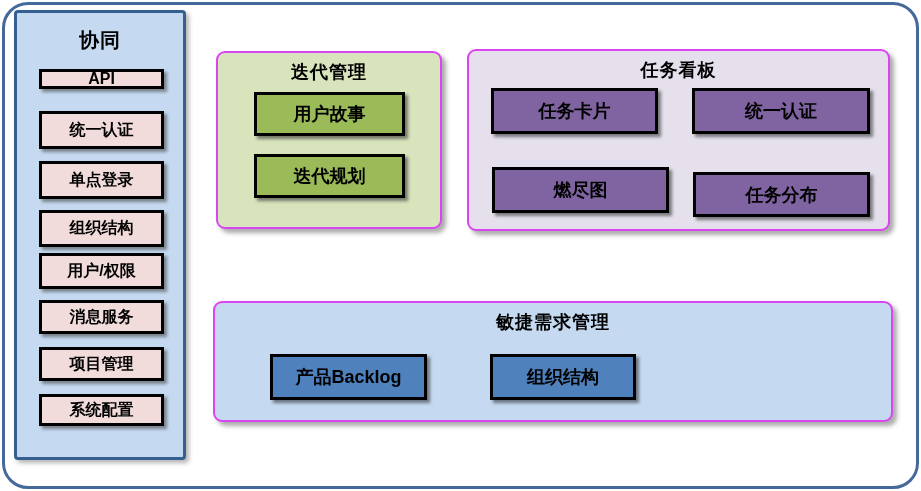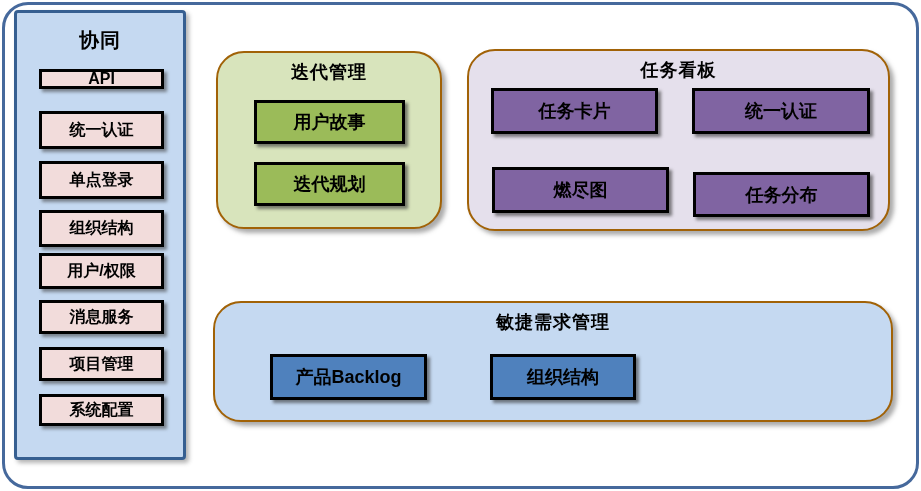--- a/index.html
+++ b/index.html
@@ -38,35 +38,35 @@
   }
   .chip{
     position:absolute;left:22px;width:125px;box-sizing:border-box;
     background:var(--chip_fill);border:3px solid #000;
     display:flex;align-items:center;justify-content:center;
     font-size:16px;font-weight:bold;
     box-shadow:3px 3px 3px rgba(60,60,60,0.55);
   }
   
   .panel{
-    position:absolute;box-sizing:border-box;border:2px solid #a16207;border-radius:28px;
+    position:absolute;box-sizing:border-box;border:2px solid #d946ef;border-radius:9px;
     box-shadow:4px 4px 4px rgba(90,90,90,0.5);
   }
   .panel-title{
     position:absolute;left:0;right:0;top:7px;text-align:center;
     font-size:18px;font-weight:bold;letter-spacing:1px;
   }
   .box{
     position:absolute;box-sizing:border-box;border:3px solid #000;
     display:flex;align-items:center;justify-content:center;
     font-size:18px;font-weight:bold;
     box-shadow:3px 3px 3px rgba(50,50,50,0.6);
   }
   .panel-iteration{left:216px;top:51px;width:226px;height:178px;background:var(--iteration_panel_fill);}
-  .panel-iteration .box{background:var(--iteration_box_fill);margin-top:8px;}
+  .panel-iteration .box{background:var(--iteration_box_fill);}
   .panel-kanban{left:467px;top:49px;width:423px;height:182px;background:var(--kanban_panel_fill);}
   .panel-kanban .box{background:var(--kanban_box_fill);}
   .panel-requirements{left:213px;top:301px;width:680px;height:121px;background:var(--requirements_panel_fill);}
   .panel-requirements .box{background:var(--requirements_box_fill);text-align:center;}
 </style>
 </head>
 <body>
 
 <div class="canvas">
 

